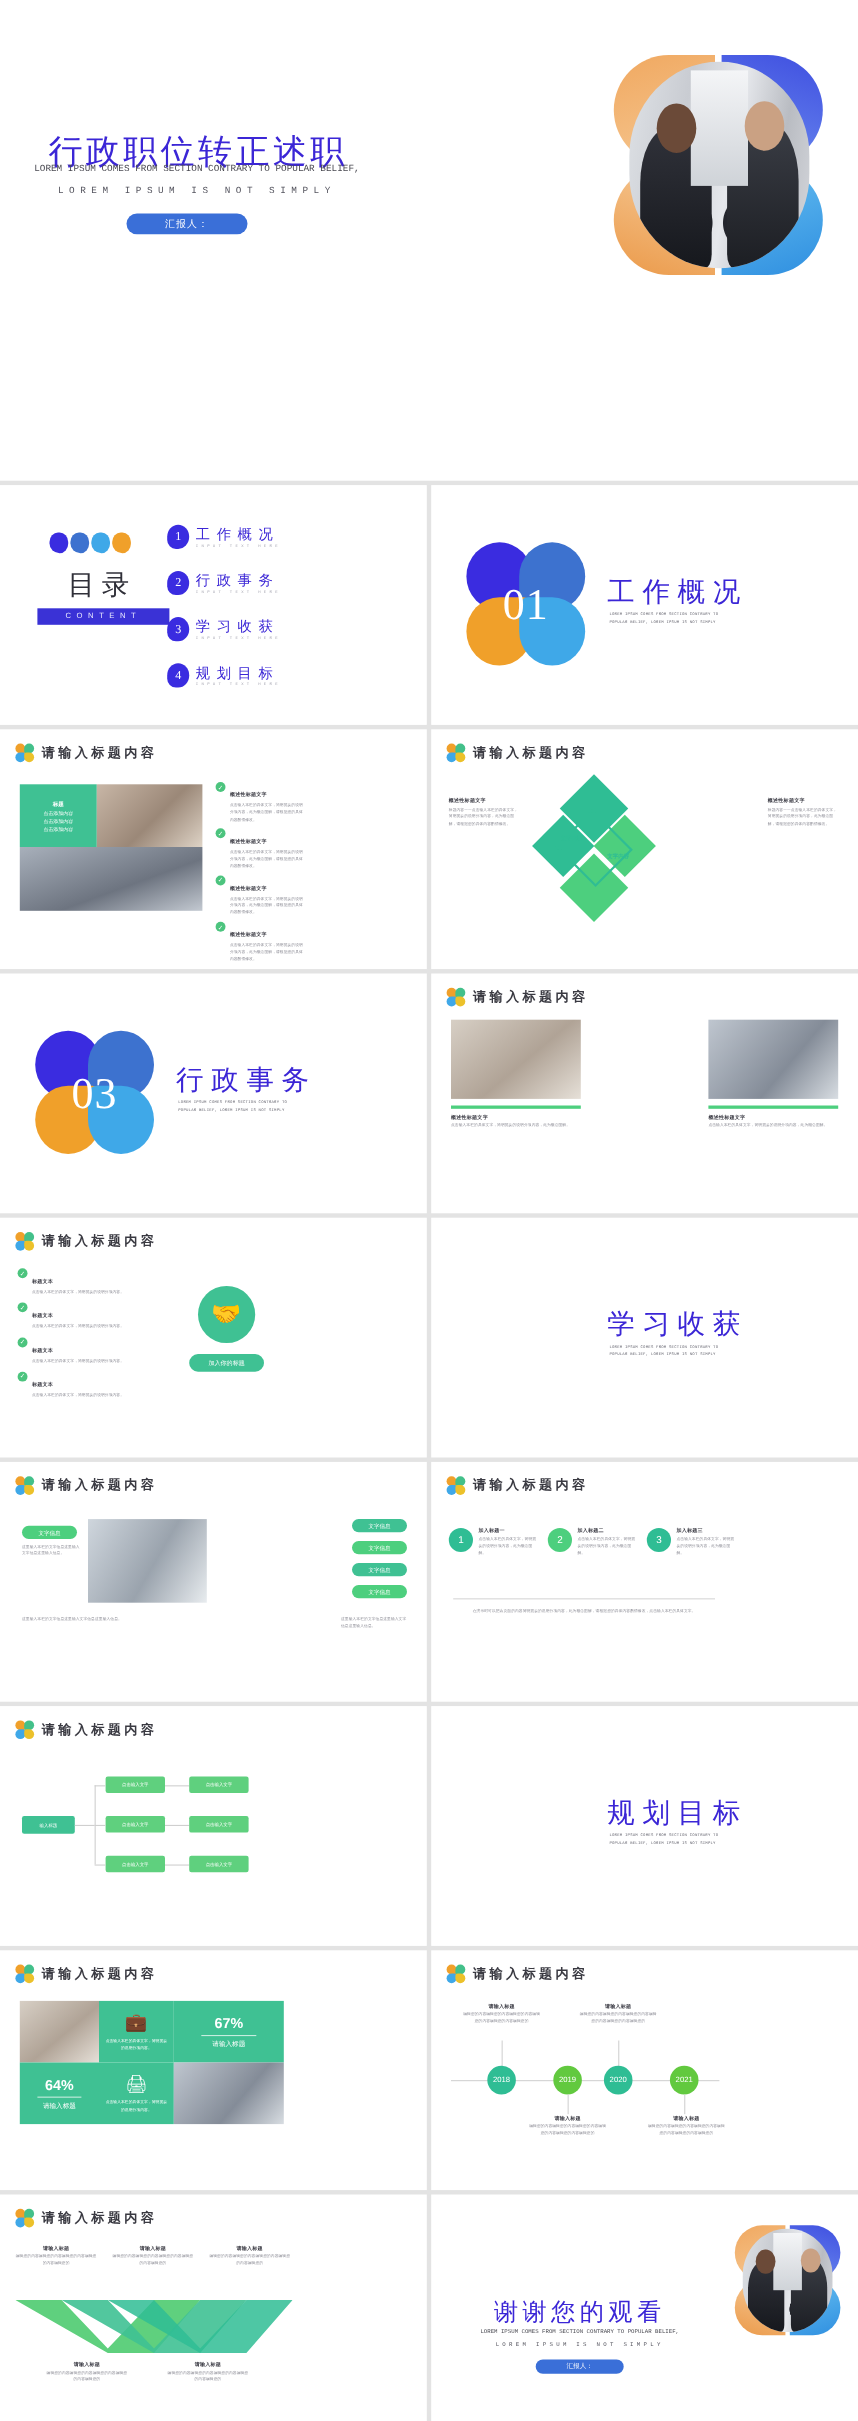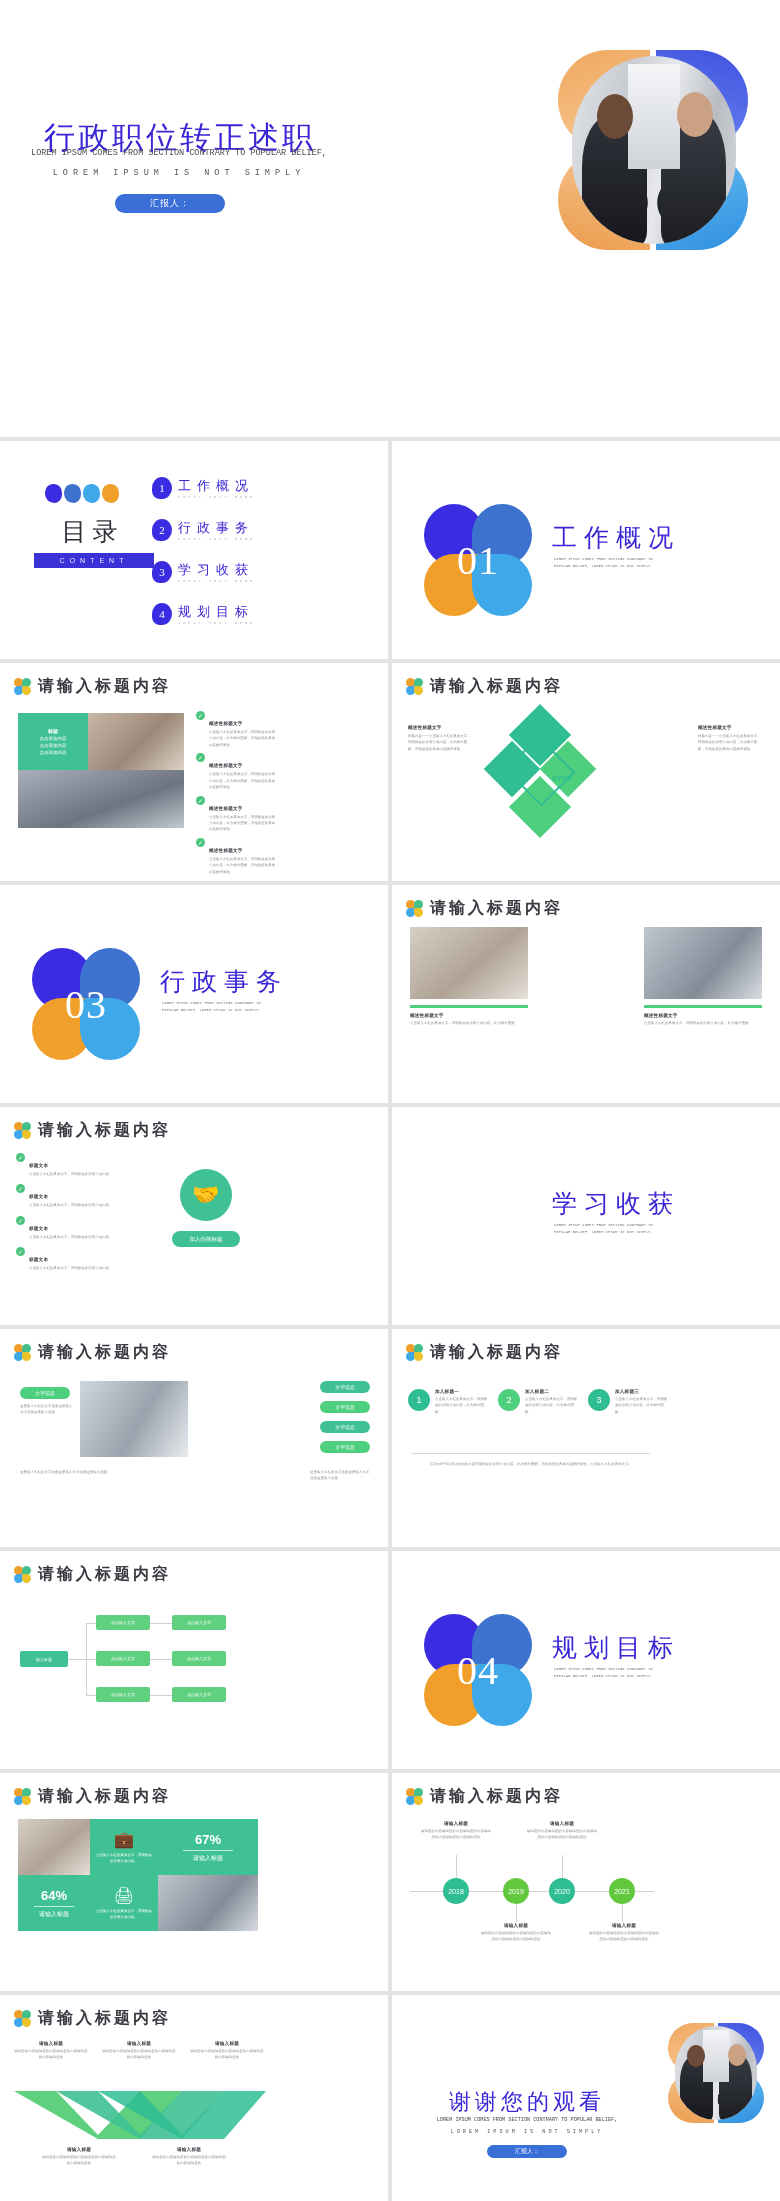--- a/index.html
+++ b/index.html
@@ -77,21 +77,21 @@
     background: linear-gradient(180deg,#3a3d45,#1c1e23); border-radius: 40% 40% 10% 10%;
   }
   .lens-head-l { position:absolute; left:15%; top:20%; width:22%; height:24%; background:#6b4a38; border-radius:50%; z-index:3;}
   .lens-head-r { position:absolute; right:14%; top:19%; width:22%; height:24%; background:#caa183; border-radius:50%; z-index:3;}
   .lens-window {
     position:absolute; left:34%; top:4%; width:32%; height:56%;
     background: linear-gradient(180deg,#f4f5f7,#cfd3d8); z-index:1;
   }
 
   
-  .petals { position: absolute; left: 32px; top: 63px; width: 108px; height: 112px; }
+  .petals { position: absolute; left: 32px; top: 52px; width: 108px; height: 112px; }
   .petal { position: absolute; width: 60px; height: 62px; }
   .p-tl { left: 0; top: 0; background: #3a2ce0; border-radius: 50% 50% 8px 50%; }
   .p-tr { right: 0; top: 0; background: #3d72cf; border-radius: 50% 50% 50% 8px; }
   .p-bl { left: 0; bottom: 0; background: #f0a02a; border-radius: 50% 8px 50% 50%; }
   .p-br { right: 0; bottom: 0; background: #3fa8e8; border-radius: 8px 50% 50% 50%; }
   .petal-num {
     position: absolute; left: 0; top: 0; width: 108px; height: 112px;
     display: flex; align-items: center; justify-content: center;
     font-family: "Liberation Serif", serif; font-size: 40px; color: #ffffff;
     z-index: 4; letter-spacing: 1px;
@@ -107,21 +107,21 @@
   }
 
   
   .hdr { position: absolute; left: 14px; top: 13px; display: flex; align-items: center; gap: 7px; }
   .flower { position: relative; width: 17px; height: 17px; flex: none; }
   .flower i { position: absolute; width: 9px; height: 9px; display:block; }
   .f1 { left: 0; top: 0; background: #f0a02a; border-radius: 50% 50% 2px 50%; }
   .f2 { right: 0; top: 0; background: #43c08a; border-radius: 50% 50% 50% 2px; }
   .f3 { left: 0; bottom: 0; background: #3fa8e8; border-radius: 50% 2px 50% 50%; }
   .f4 { right: 0; bottom: 0; background: #ecc12a; border-radius: 2px 50% 50% 50%; }
-  .hdr-txt { font-size: 16px; color: #3a3a42; letter-spacing: 3px; font-weight: 600;
+  .hdr-txt { font-size: 12px; color: #3a3a42; letter-spacing: 3px; font-weight: 600;
              font-family: "Liberation Sans", sans-serif; }
 
   
   .mini { font-size: 3.4px; color: #8d8d96; line-height: 1.85; letter-spacing: .1px; }
   .mini-t { font-size: 4.6px; color: #3d3d46; font-weight: 700; letter-spacing: .2px; }
 
   
   .img-box { position: absolute; background-size: cover; background-position: center; }
   .ph-a { background: linear-gradient(135deg,#c8b6a6,#9b8878 55%,#ded3c6); }
   .ph-b { background: linear-gradient(160deg,#a8b0bb,#6d7480 60%,#c3c9d1); }
@@ -512,27 +512,20 @@
       <div class="oc-line" style="left:150px;top:72px;width:22px;height:1px;"></div>
       <div class="oc-line" style="left:150px;top:108px;width:22px;height:1px;"></div>
       <div class="oc-line" style="left:150px;top:144px;width:22px;height:1px;"></div>
 
       <div class="oc-box" style="left:172px;top:64px;width:54px;height:15px;">点击输入文字</div>
       <div class="oc-box" style="left:172px;top:100px;width:54px;height:15px;">点击输入文字</div>
       <div class="oc-box" style="left:172px;top:136px;width:54px;height:15px;">点击输入文字</div>
     </div>
 
     <div class="slide">
-      <div class="petals">
-        <div class="petal p-tl"></div>
-        <div class="petal p-tr"></div>
-        <div class="petal p-bl"></div>
-        <div class="petal p-br"></div>
-        <div class="petal-num">04</div>
-      </div>
       <div class="sec-title">规划目标</div>
       <div class="sec-sub">LOREM IPSUM COMES FROM SECTION CONTRARY TO POPULAR BELIEF, LOREM IPSUM IS NOT SIMPLY</div>
     </div>
   </div>
 
   <div class="row">
 
     <div class="slide">
       <div class="hdr">
         <div class="flower">

